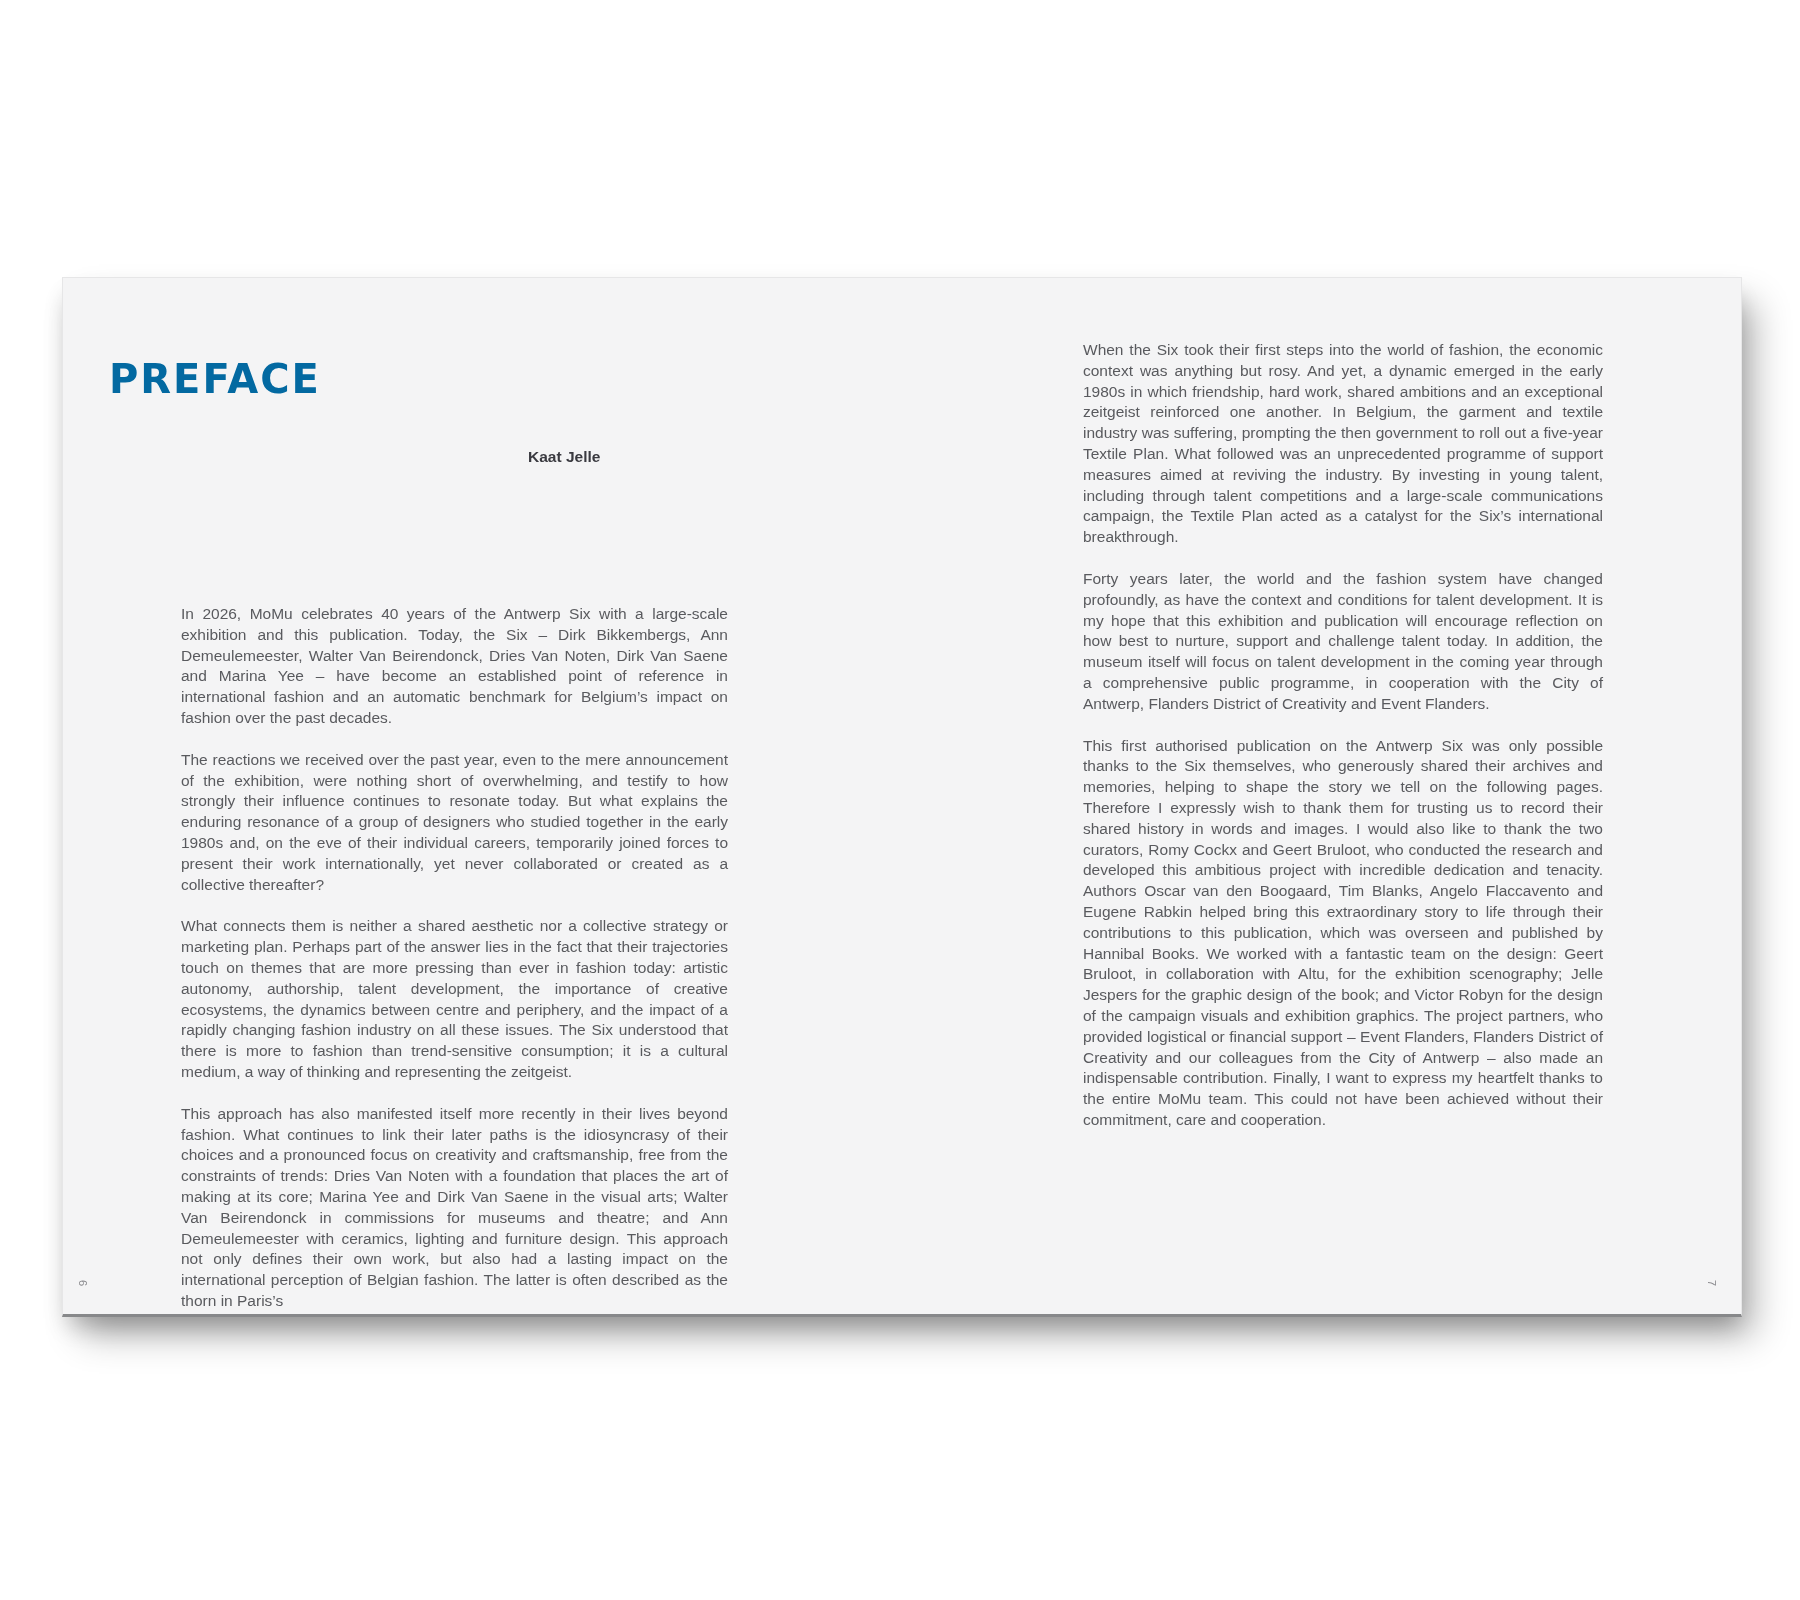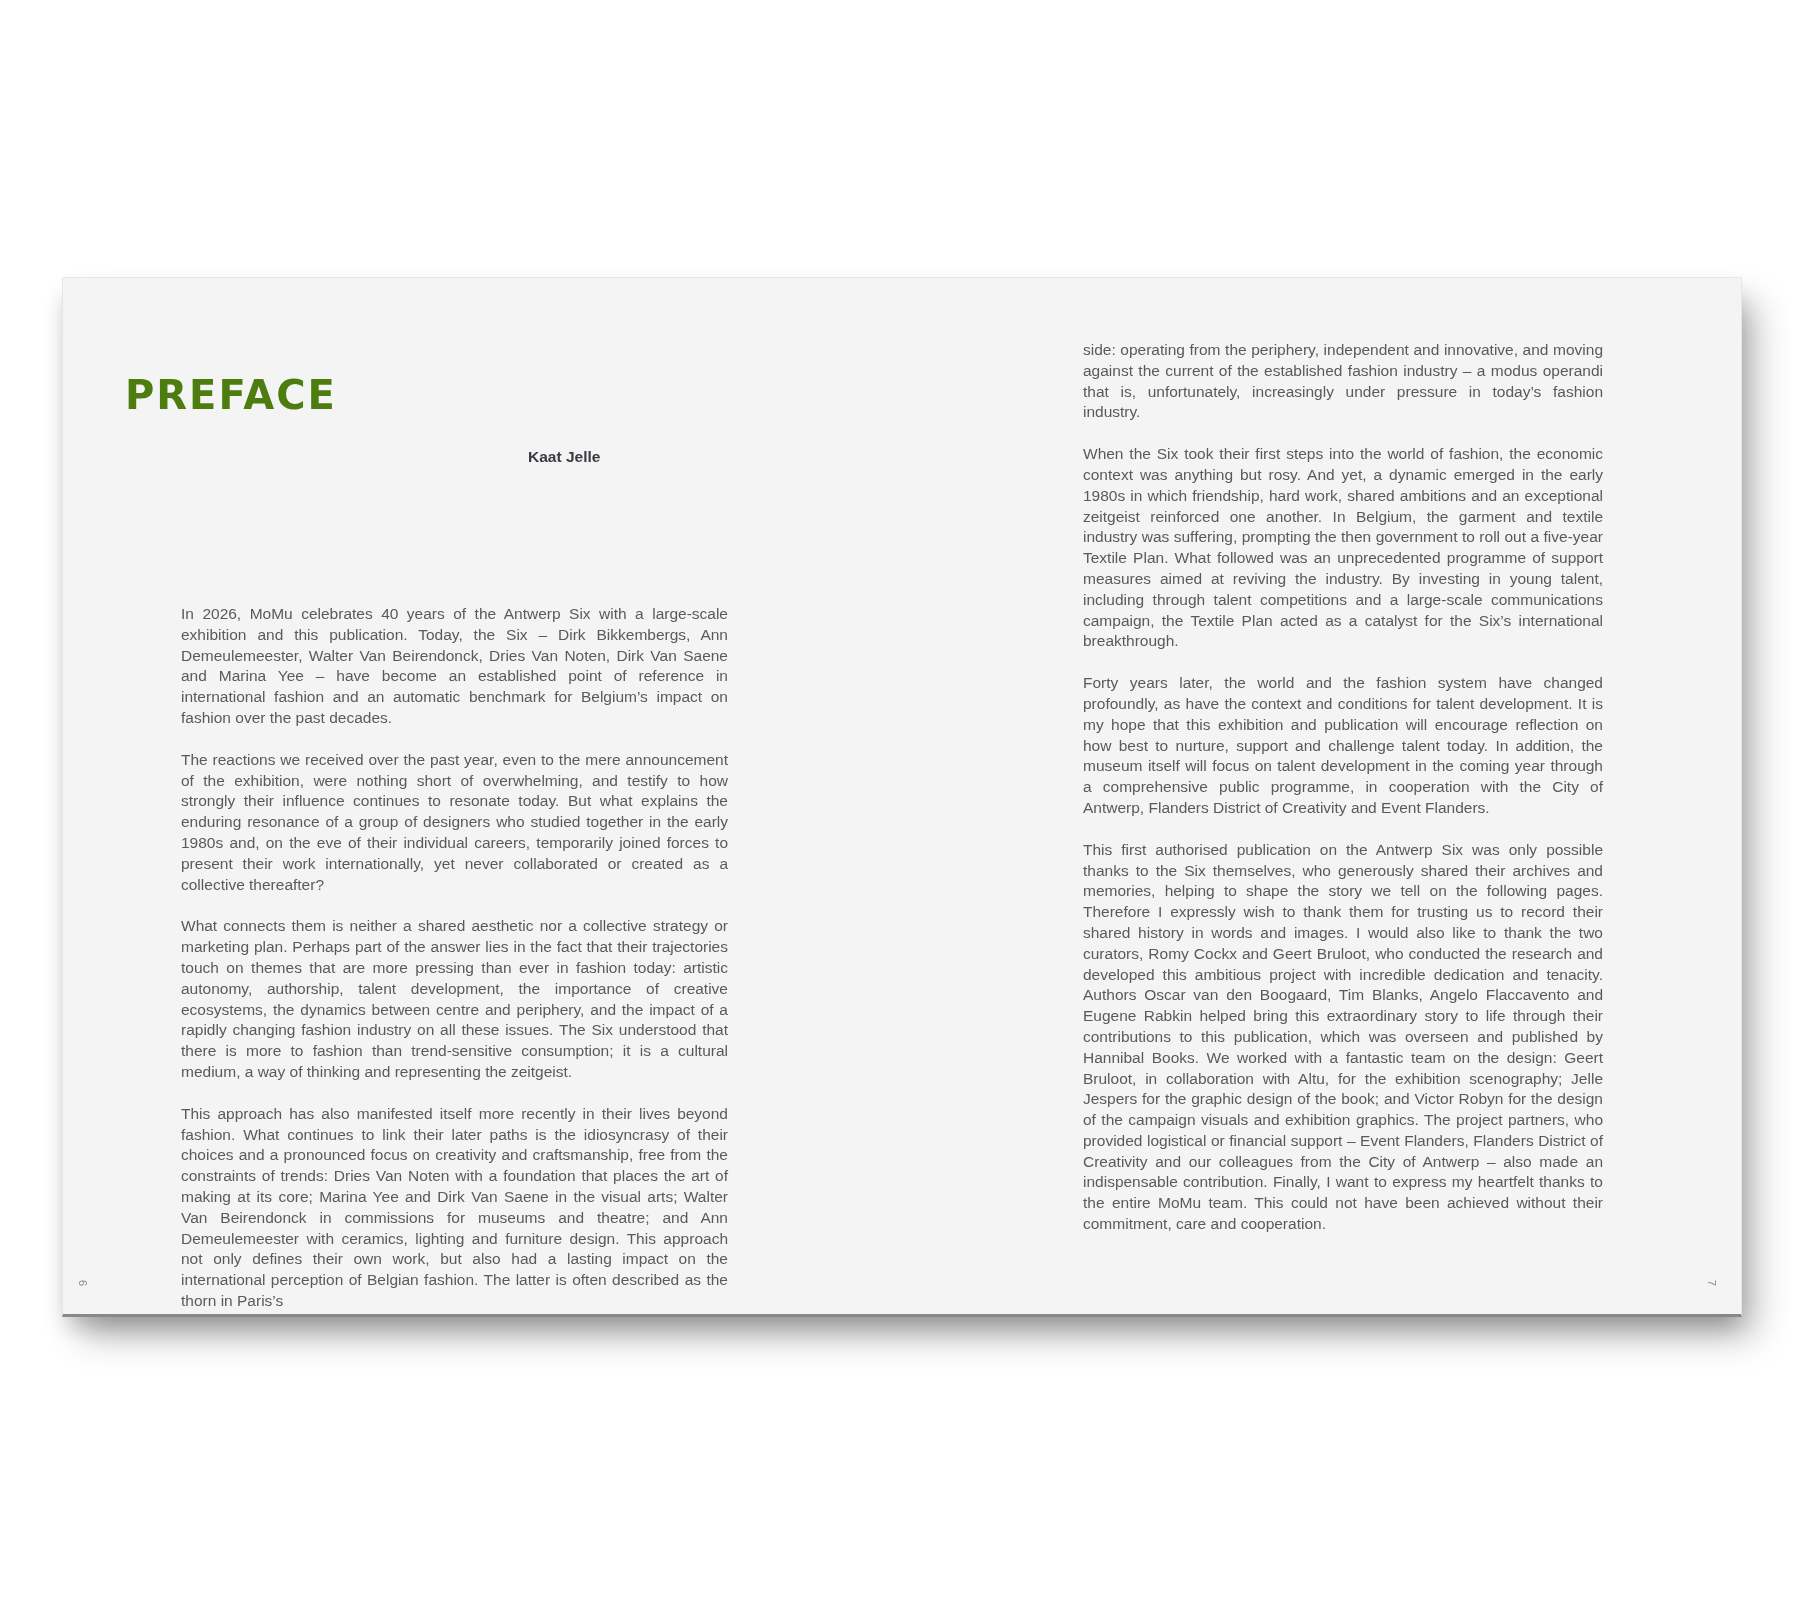--- a/index.html
+++ b/index.html
@@ -25,27 +25,27 @@
     border: 1px solid rgba(0,0,0,0.05);
     border-bottom: 3px solid #87888a;
     box-shadow: 16px 22px 34px -4px rgba(0,0,0,0.30),
                 0 14px 22px -6px rgba(0,0,0,0.22);
     box-sizing: border-box;
   }
   .page-title {
     position: absolute;
     left: 46px;
     top: 78px;
-    margin: 16px;
+    margin: 0;
     font-family: "DejaVu Sans", sans-serif;
     font-weight: bold;
     font-size: 40px;
     line-height: 46px;
     letter-spacing: 2px;
-    color: #4d7c0f;
+    color: #0369a1;
   }
   .author {
     position: absolute;
     left: 465px;
     top: 170px;
     margin: 0;
     font-size: 15.5px;
     font-weight: bold;
     color: #3a3a40;
   }
@@ -91,21 +91,20 @@
     <div class="author">Kaat Jelle</div>
 
     <div class="col col-left">
       <p>In 2026, MoMu celebrates 40 years of the Antwerp Six with a large-scale exhibition and this publication. Today, the Six – Dirk Bikkembergs, Ann Demeulemeester, Walter Van Beirendonck, Dries Van Noten, Dirk Van Saene and Marina Yee – have become an established point of reference in international fashion and an automatic benchmark for Belgium’s impact on fashion over the past decades.</p>
       <p>The reactions we received over the past year, even to the mere announcement of the exhibition, were nothing short of overwhelming, and testify to how strongly their influence continues to resonate today. But what explains the enduring resonance of a group of designers who studied together in the early 1980s and, on the eve of their individual careers, temporarily joined forces to present their work internationally, yet never collaborated or created as a collective thereafter?</p>
       <p>What connects them is neither a shared aesthetic nor a collective strategy or marketing plan. Perhaps part of the answer lies in the fact that their trajectories touch on themes that are more pressing than ever in fashion today: artistic autonomy, authorship, talent development, the importance of creative ecosystems, the dynamics between centre and periphery, and the impact of a rapidly changing fashion industry on all these issues. The Six understood that there is more to fashion than trend-sensitive consumption; it is a cultural medium, a way of thinking and representing the zeitgeist.</p>
       <p>This approach has also manifested itself more recently in their lives beyond fashion. What continues to link their later paths is the idiosyncrasy of their choices and a pronounced focus on creativity and craftsmanship, free from the constraints of trends: Dries Van Noten with a foundation that places the art of making at its core; Marina Yee and Dirk Van Saene in the visual arts; Walter Van Beirendonck in commissions for museums and theatre; and Ann Demeulemeester with ceramics, lighting and furniture design. This approach not only defines their own work, but also had a lasting impact on the international perception of Belgian fashion. The latter is often described as the thorn in Paris’s</p>
     </div>
 
     <div class="col col-right">
-      <p>side: operating from the periphery, independent and innovative, and moving against the current of the established fashion industry – a modus operandi that is, unfortunately, increasingly under pressure in today’s fashion industry.</p>
       <p>When the Six took their first steps into the world of fashion, the economic context was anything but rosy. And yet, a dynamic emerged in the early 1980s in which friendship, hard work, shared ambitions and an exceptional zeitgeist reinforced one another. In Belgium, the garment and textile industry was suffering, prompting the then government to roll out a five-year Textile Plan. What followed was an unprecedented programme of support measures aimed at reviving the industry. By investing in young talent, including through talent competitions and a large-scale communications campaign, the Textile Plan acted as a catalyst for the Six’s international breakthrough.</p>
       <p>Forty years later, the world and the fashion system have changed profoundly, as have the context and conditions for talent development. It is my hope that this exhibition and publication will encourage reflection on how best to nurture, support and challenge talent today. In addition, the museum itself will focus on talent development in the coming year through a comprehensive public programme, in cooperation with the City of Antwerp, Flanders District of Creativity and Event Flanders.</p>
       <p>This first authorised publication on the Antwerp Six was only possible thanks to the Six themselves, who generously shared their archives and memories, helping to shape the story we tell on the following pages. Therefore I expressly wish to thank them for trusting us to record their shared history in words and images. I would also like to thank the two curators, Romy Cockx and Geert Bruloot, who conducted the research and developed this ambitious project with incredible dedication and tenacity. Authors Oscar van den Boogaard, Tim Blanks, Angelo Flaccavento and Eugene Rabkin helped bring this extraordinary story to life through their contributions to this publication, which was overseen and published by Hannibal Books. We worked with a fantastic team on the design: Geert Bruloot, in collaboration with Altu, for the exhibition scenography; Jelle Jespers for the graphic design of the book; and Victor Robyn for the design of the campaign visuals and exhibition graphics. The project partners, who provided logistical or financial support – Event Flanders, Flanders District of Creativity and our colleagues from the City of Antwerp – also made an indispensable contribution. Finally, I want to express my heartfelt thanks to the entire MoMu team. This could not have been achieved without their commitment, care and cooperation.</p>
     </div>
 
     <div class="page-num page-num-left">6</div>
 
     <div class="page-num page-num-right">7</div>
   </div>
 </div>

